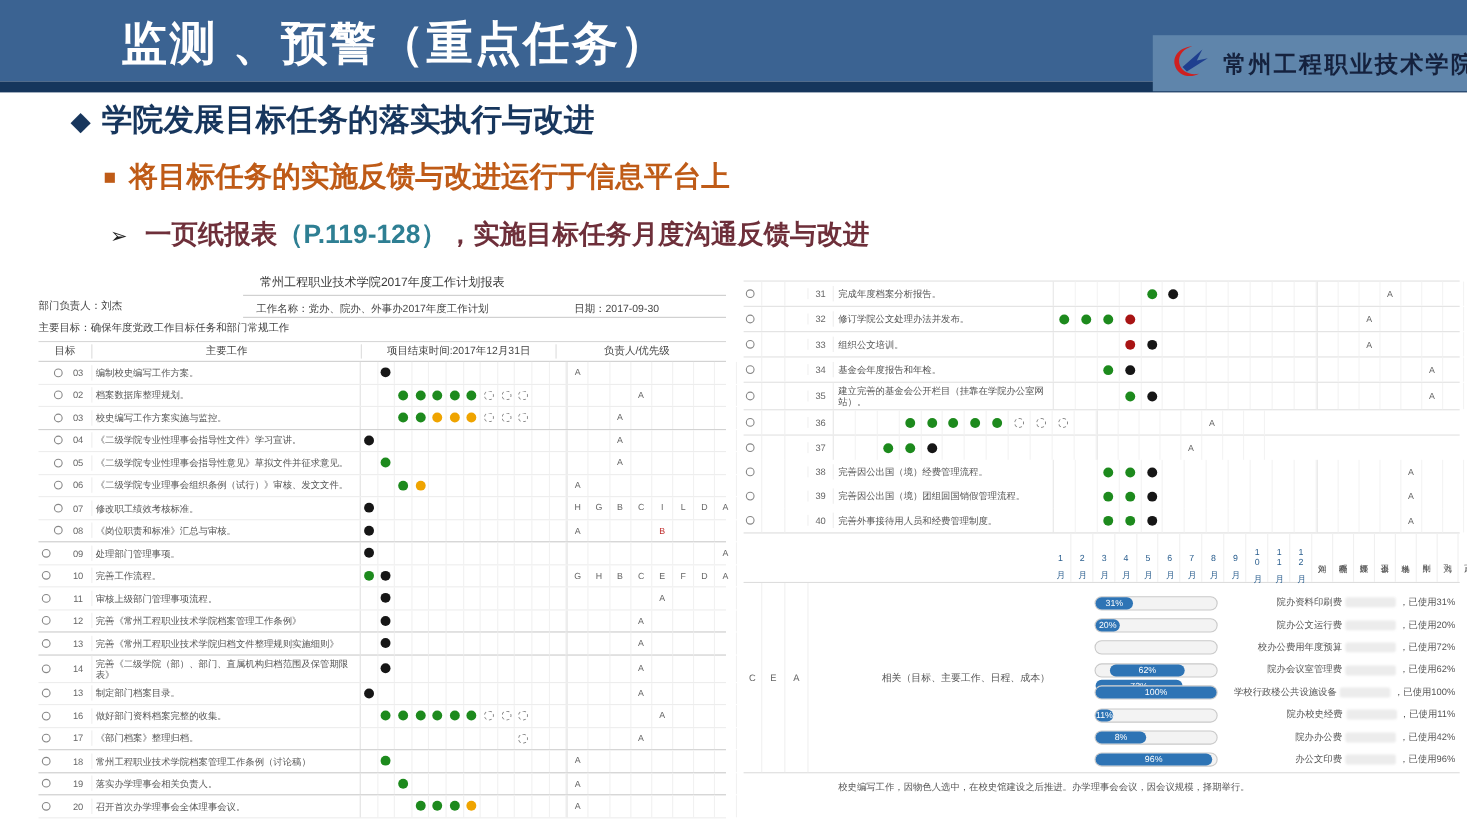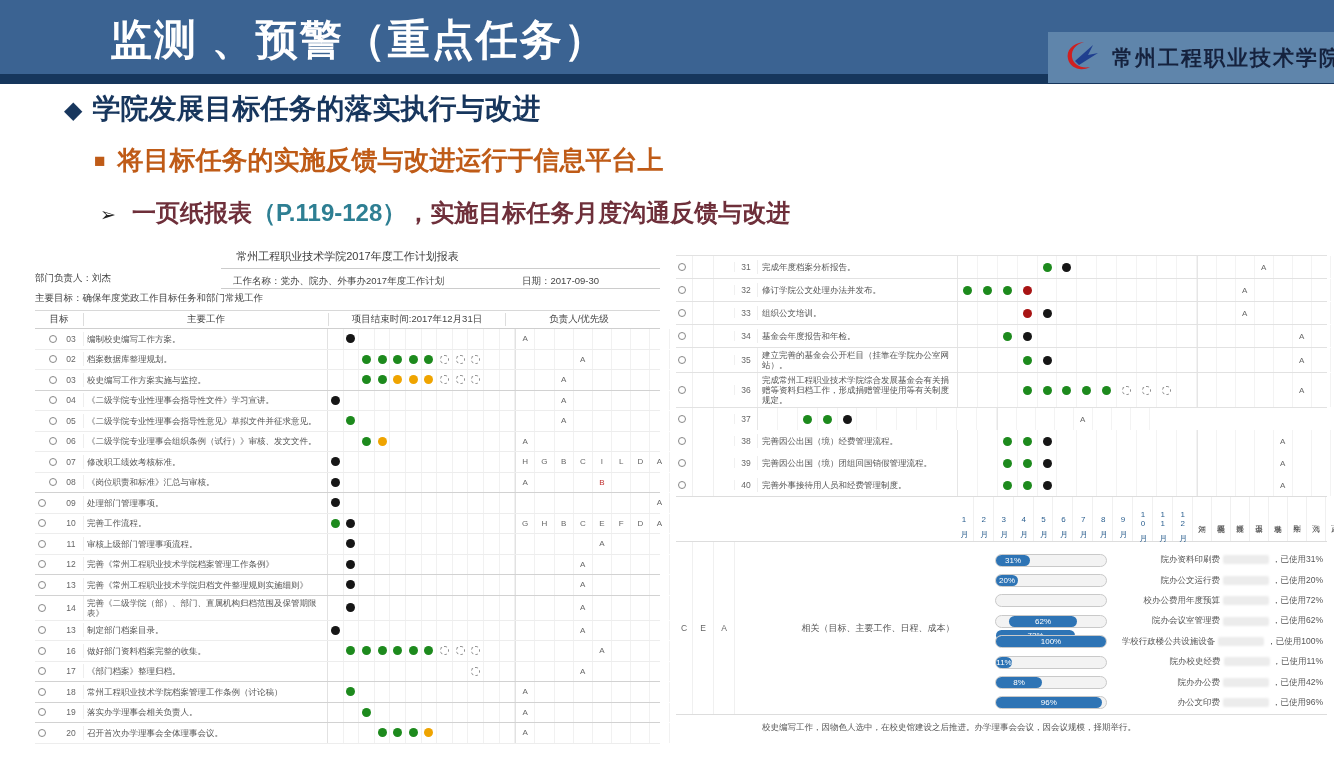--- a/index.html
+++ b/index.html
@@ -1048,21 +1048,20 @@
             <div class="rncell"></div>
           </div>
         </div>
         <div class="rrow sep">
           <div class="r-c1">
             <span class="ring"></span>
           </div>
           <div class="r-c2"></div>
           <div class="r-c3"></div>
           <div class="r-num">36</div>
-          <div class="r-text">完成常州工程职业技术学院综合发展基金会有关捐赠等资料归档工作，形成捐赠管理使用等有关制度规定。</div>
           <div class="r-months">
             <div class="rmcell"></div>
             <div class="rmcell"></div>
             <div class="rmcell"></div>
             <div class="rmcell">
               <span class="dot green"></span>
             </div>
             <div class="rmcell">
               <span class="dot green"></span>
             </div>

